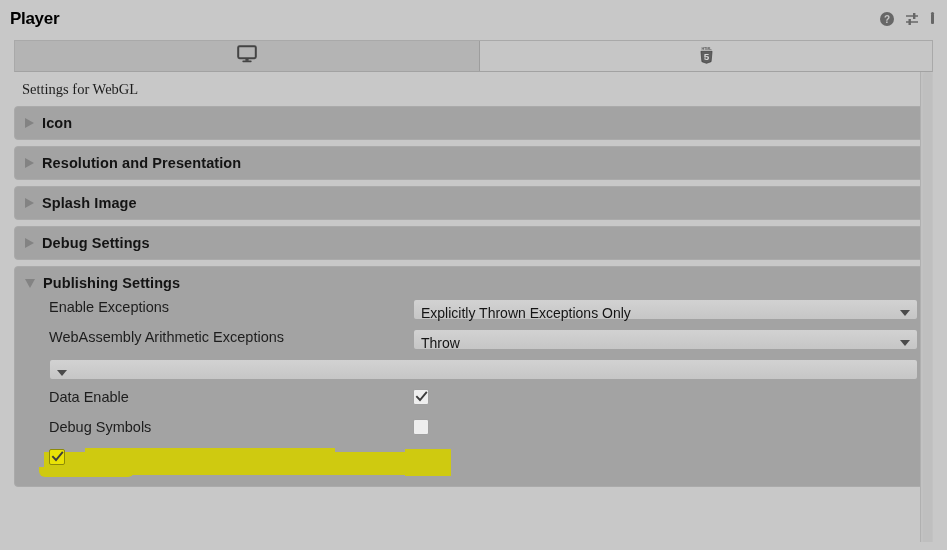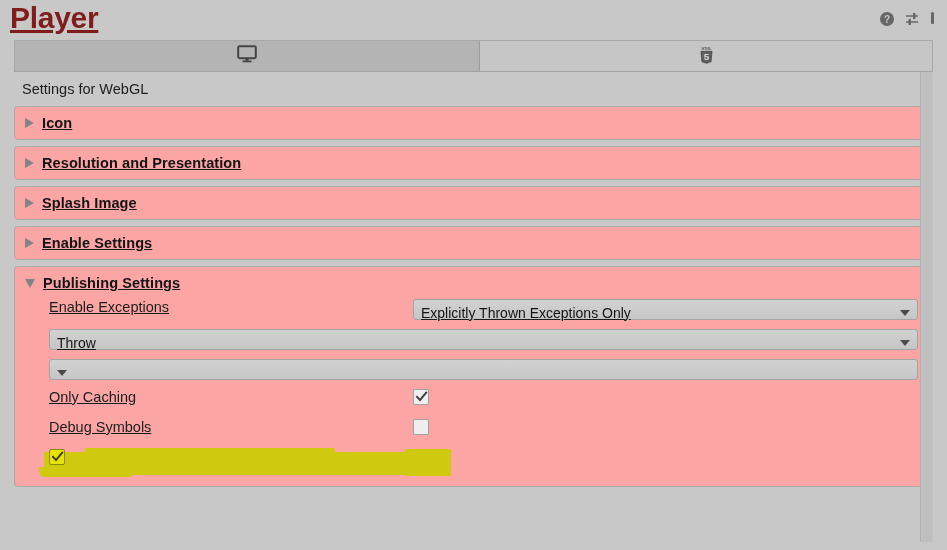--- a/index.html
+++ b/index.html
@@ -21,27 +21,26 @@
   
   .header {
     height: 38px;
     background: #c8c8c8;
     display: flex;
     align-items: center;
     padding: 0 8px 0 10px;
     position: relative;
   }
   .page-title {
-    font-size: 30px;
+    font-size: 17px;
     font-weight: 700;
     letter-spacing: -0.3px;
-    color: #7f1d1d;
+    color: #000000;
     line-height: 1;
     margin-top: -2px;
-    text-decoration: underline;
   }
   .header-spacer { flex: 1 1 auto; }
   .header-icons {
     display: flex;
     align-items: center;
     gap: 9px;
     margin-right: -6px;
   }
   .hicon {
     width: 16px;
@@ -87,28 +86,28 @@
     padding-top: 8px;
     background: #c8c8c8;
     height: calc(550px - 38px - 34px);
     position: relative;
   }
   .settings-for {
     font-size: 14.5px;
     color: #1d1d1d;
     padding: 2px 0 9px 8px;
     line-height: 1;
+    font-family: Liberation Serif, serif;
   }
 
   .section {
-    background: #fca5a5;
+    background: #a3a3a3;
     border: 1px solid #aaaaaa;
     border-radius: 4px;
     margin-bottom: 6px;
-    text-decoration: underline;
   }
   .section-header {
     display: flex;
     align-items: center;
     height: 32px;
     padding-left: 10px;
     user-select: none;
   }
   .arrow {
     width: 0;
@@ -348,21 +347,21 @@
   <div class="section">
     <div class="section-header">
       <span class="arrow collapsed"></span>
       <span class="section-title">Splash Image</span>
     </div>
   </div>
 
   <div class="section">
     <div class="section-header">
       <span class="arrow collapsed"></span>
-      <span class="section-title">Enable Settings</span>
+      <span class="section-title">Debug Settings</span>
     </div>
   </div>
 
   <div class="section">
     <div class="section-header">
       <span class="arrow expanded"></span>
       <span class="section-title">Publishing Settings</span>
     </div>
     <div class="section-body">
 
@@ -370,39 +369,40 @@
         <div class="row-label">Enable Exceptions</div>
         <div class="control">
           <div class="dropdown">
             <span class="dd-value">Explicitly Thrown Exceptions Only</span>
             <span class="dd-arrow"></span>
           </div>
         </div>
       </div>
 
       <div class="row">
+        <div class="row-label">WebAssembly Arithmetic Exceptions</div>
         <div class="control">
           <div class="dropdown">
             <span class="dd-value">Throw</span>
             <span class="dd-arrow"></span>
           </div>
         </div>
       </div>
 
       <div class="row">
         <div class="control">
           <div class="dropdown">
             <span class="dd-arrow"></span>
           </div>
         </div>
       </div>
 
 
       <div class="row">
-        <div class="row-label">Only Caching</div>
+        <div class="row-label">Data Enable</div>
         <div class="control">
           <div class="checkbox checked">
             <svg class="tick" width="13" height="13" viewBox="0 0 13 13">
               <path d="M2 6.8 L5 10 L11.2 2.6" fill="none" stroke="#3c3c3c" stroke-width="1.9" stroke-linecap="square"></path>
             </svg>
           </div>
         </div>
       </div>
 
       <div class="row">

